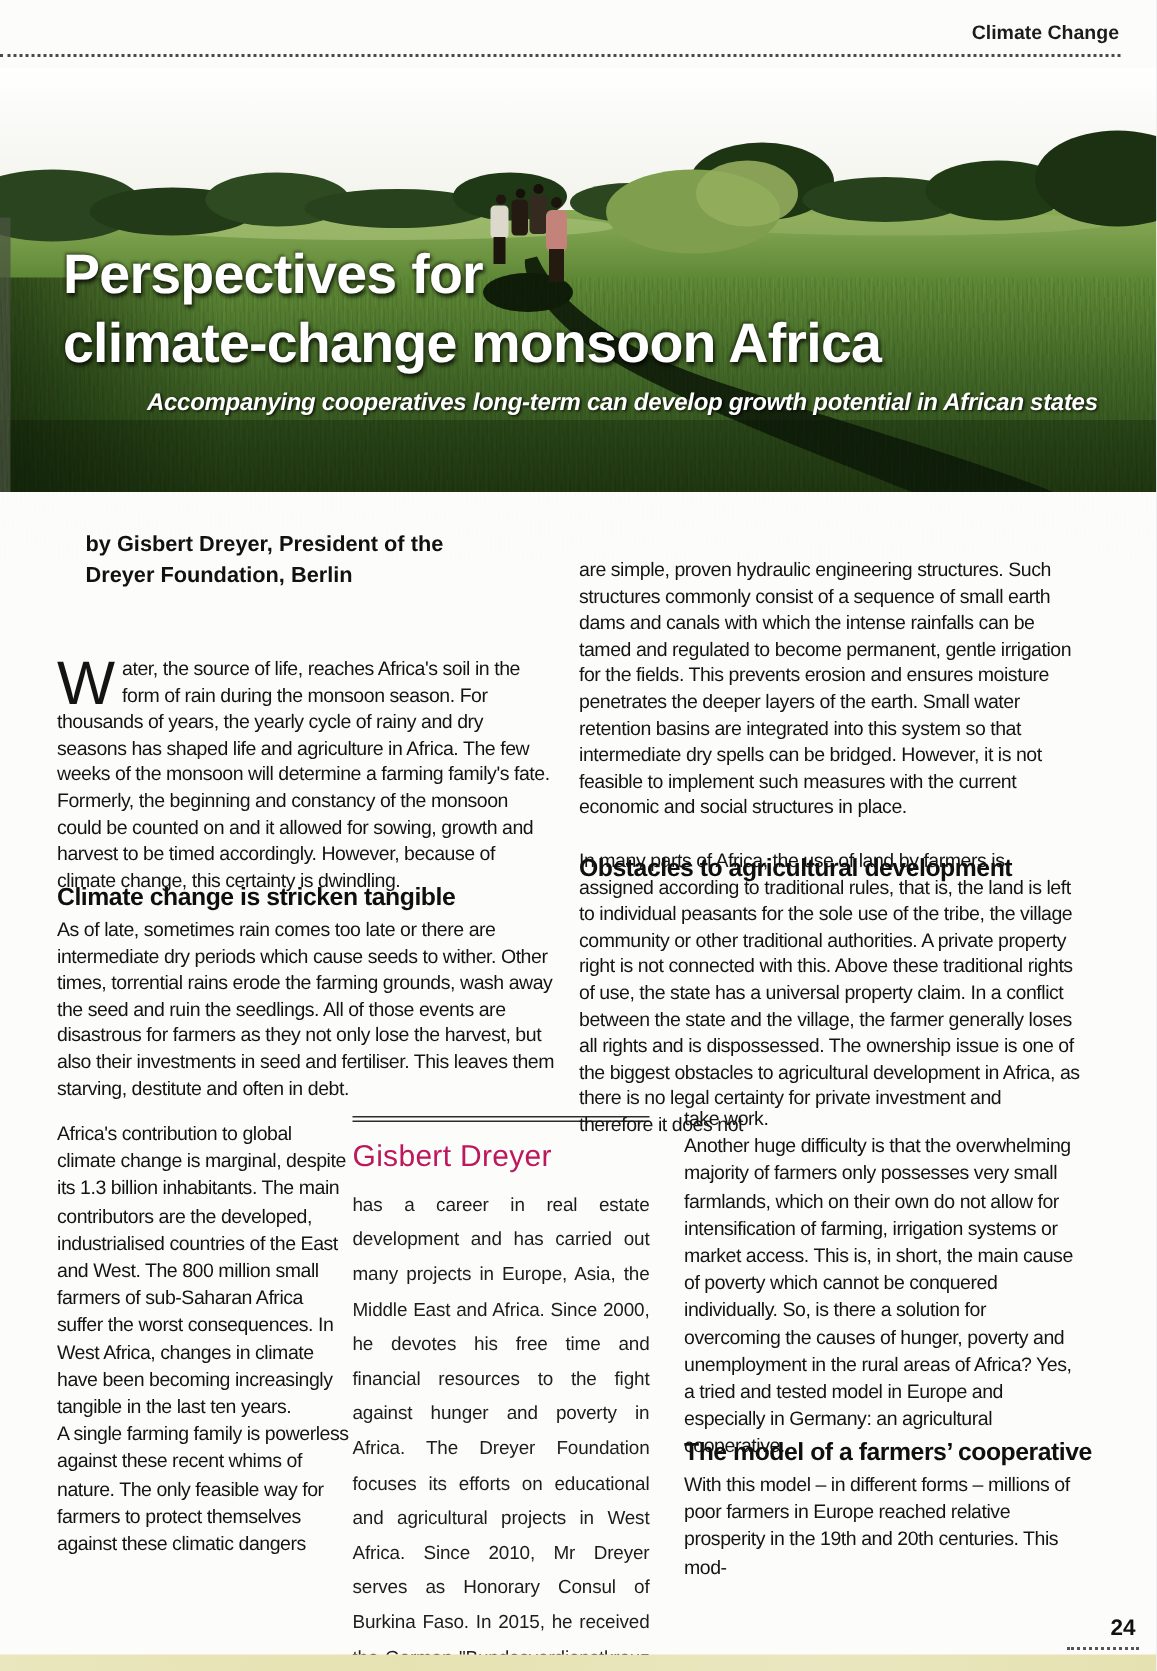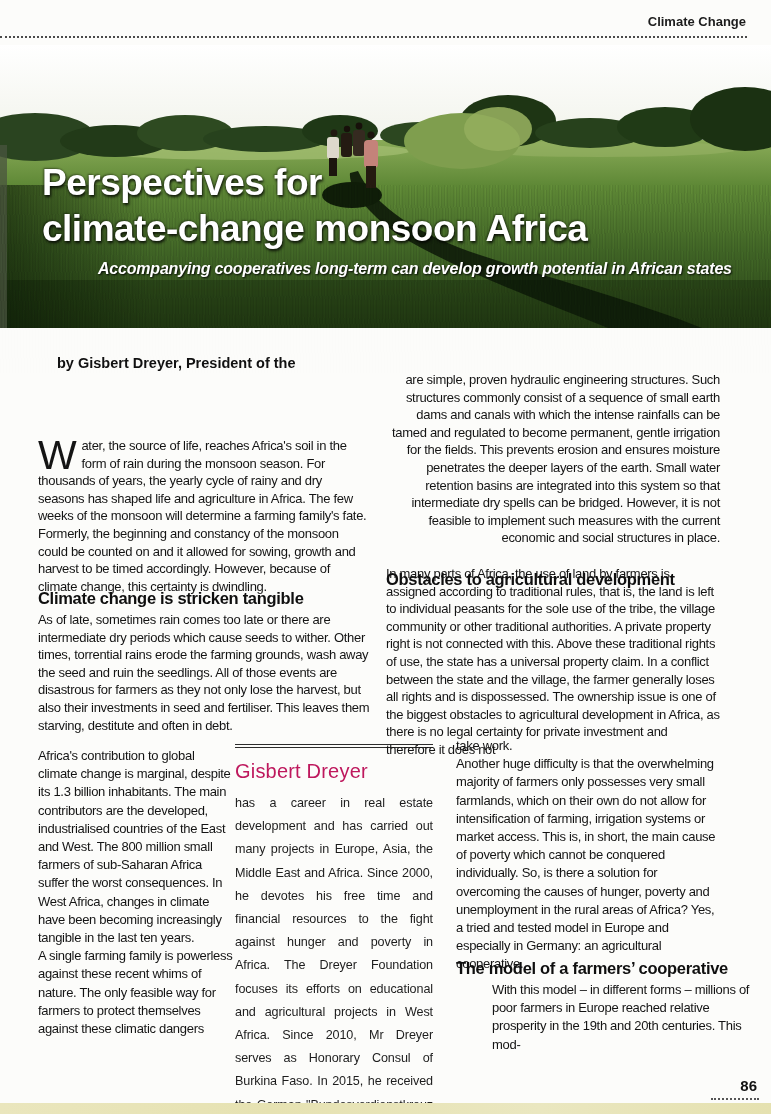--- a/index.html
+++ b/index.html
@@ -120,20 +120,21 @@
     <div class="photo-texture"></div>
     <div class="photo-title">
       <div class="t-line">Perspectives for</div>
       <div class="t-line">climate-change monsoon Africa</div>
       <div class="photo-subtitle">Accompanying cooperatives long-term can develop growth potential in African states</div>
     </div>
   </div>
 
   <div class="byline">
     <div>by Gisbert Dreyer, President of the</div>
+    <div>Dreyer Foundation, Berlin</div>
   </div>
 
   <div class="abs body-text" style="top:437px;left:38px;width:333px;">
     <p><span class="dropcap">W</span><span>ater, the source of life, reaches Africa's soil in the form of rain during the monsoon season. For thousands of years, the yearly cycle of rainy and dry seasons has shaped life and agriculture in Africa. The few weeks of the monsoon will determine a farming family's fate. Formerly, the beginning and constancy of the monsoon could be counted on and it allowed for sowing, growth and harvest to be timed accordingly. However, because of climate change, this certainty is dwindling.</span></p>
   </div>
 
   <div class="abs col-heading" style="top:589px;left:38px;">Climate change is stricken tangible</div>
 
   <div class="abs body-text" style="top:611px;left:38px;width:333px;">
     <p>As of late, sometimes rain comes too late or there are intermediate dry periods which cause seeds to wither. Other times, torrential rains erode the farming grounds, wash away the seed and ruin the seedlings. All of those events are disastrous for farmers as they not only lose the harvest, but also their investments in seed and fertiliser. This leaves them starving, destitute and often in debt.</p>
@@ -143,38 +144,38 @@
     <p>Africa's contribution to global climate change is marginal, despite its 1.3 billion inhabitants. The main contributors are the developed, industrialised countries of the East and West. The 800 million small farmers of sub-Saharan Africa suffer the worst consequences. In West Africa, changes in climate have been becoming increasingly tangible in the last ten years.</p>
     <p>A single farming family is powerless against these recent whims of nature. The only feasible way for farmers to protect themselves against these climatic dangers</p>
   </div>
 
   <div class="sidebar">
     <div class="sidebar-rule"></div>
     <div class="sidebar-heading">Gisbert Dreyer</div>
     <div class="sidebar-body">has a career in real estate development and has carried out many projects in Europe, Asia, the Middle East and Africa. Since 2000, he devotes his free time and financial resources to the fight against hunger and poverty in Africa. The Dreyer Foundation focuses its efforts on educational and agricultural projects in West Africa. Since 2010, Mr Dreyer serves as Honorary Consul of Burkina Faso. In 2015, he received the German "Bundesverdienstkreuz am Band" (Cross of Merit) for his work in Africa.</div>
   </div>
 
-  <div class="abs body-text" style="top:371px;left:386px;width:334px;text-align:right;">
+  <div class="abs body-text" style="top:371px;left:386px;width:334px;">
     <p>are simple, proven hydraulic engineering structures. Such structures commonly consist of a sequence of small earth dams and canals with which the intense rainfalls can be tamed and regulated to become permanent, gentle irrigation for the fields. This prevents erosion and ensures moisture penetrates the deeper layers of the earth. Small water retention basins are integrated into this system so that intermediate dry spells can be bridged. However, it is not feasible to implement such measures with the current economic and social structures in place.</p>
   </div>
 
   <div class="abs col-heading" style="top:570px;left:386px;">Obstacles to agricultural development</div>
 
   <div class="abs body-text" style="top:565px;left:386px;width:334px;">
     <p>In many parts of Africa, the use of land by farmers is assigned according to traditional rules, that is, the land is left to individual peasants for the sole use of the tribe, the village community or other traditional authorities. A private property right is not connected with this. Above these traditional rights of use, the state has a universal property claim. In a conflict between the state and the village, the farmer generally loses all rights and is dispossessed. The ownership issue is one of the biggest obstacles to agricultural development in Africa, as there is no legal certainty for private investment and therefore it does not</p>
   </div>
 
   <div class="abs body-text narrow-lh" style="top:737px;left:456px;width:263px;">
     <p>take work.</p>
     <p>Another huge difficulty is that the overwhelming majority of farmers only possesses very small farmlands, which on their own do not allow for intensification of farming, irrigation systems or market access. This is, in short, the main cause of poverty which cannot be conquered individually. So, is there a solution for overcoming the causes of hunger, poverty and unemployment in the rural areas of Africa? Yes, a tried and tested model in Europe and especially in Germany: an agricultural cooperative.</p>
   </div>
 
   <div class="abs col-heading" style="top:959px;left:456px;">The model of a farmers’ cooperative</div>
 
-  <div class="abs body-text narrow-lh" style="top:981px;left:456px;width:263px;margin-left:36px;">
+  <div class="abs body-text narrow-lh" style="top:981px;left:456px;width:263px;">
     <p>With this model – in different forms – millions of poor farmers in Europe reached relative prosperity in the 19th and 20th centuries. This mod-</p>
   </div>
 
-  <div class="page-num">86</div>
+  <div class="page-num">24</div>
   <div class="rule-pagenum"></div>
   <div class="bottom-strip"></div>
 
 </div>
 
 </body></html>

